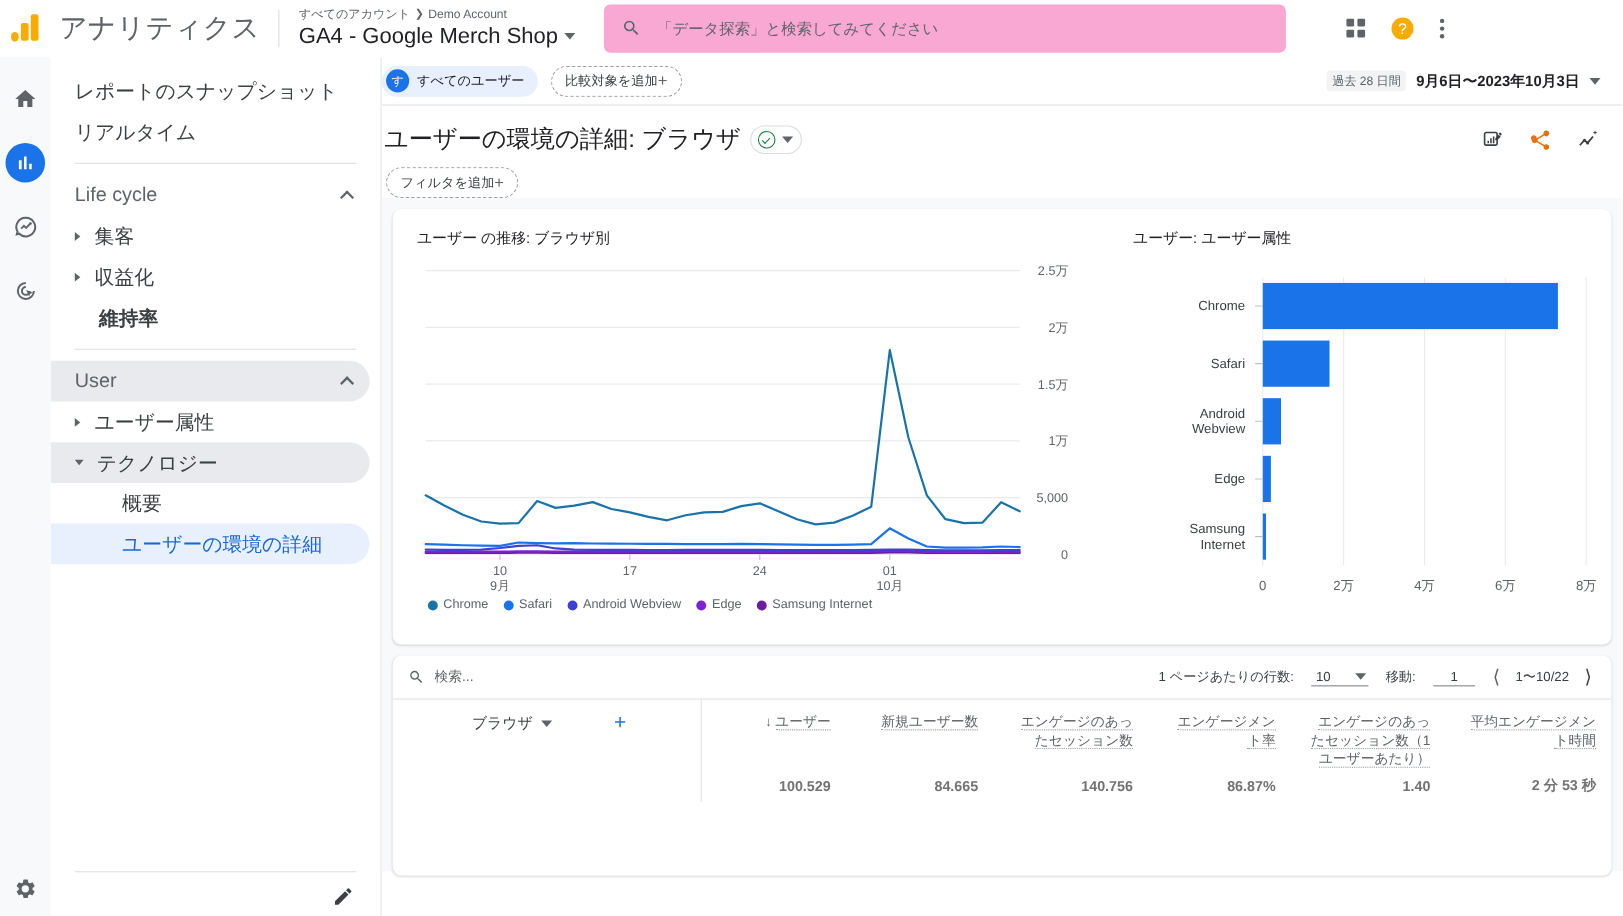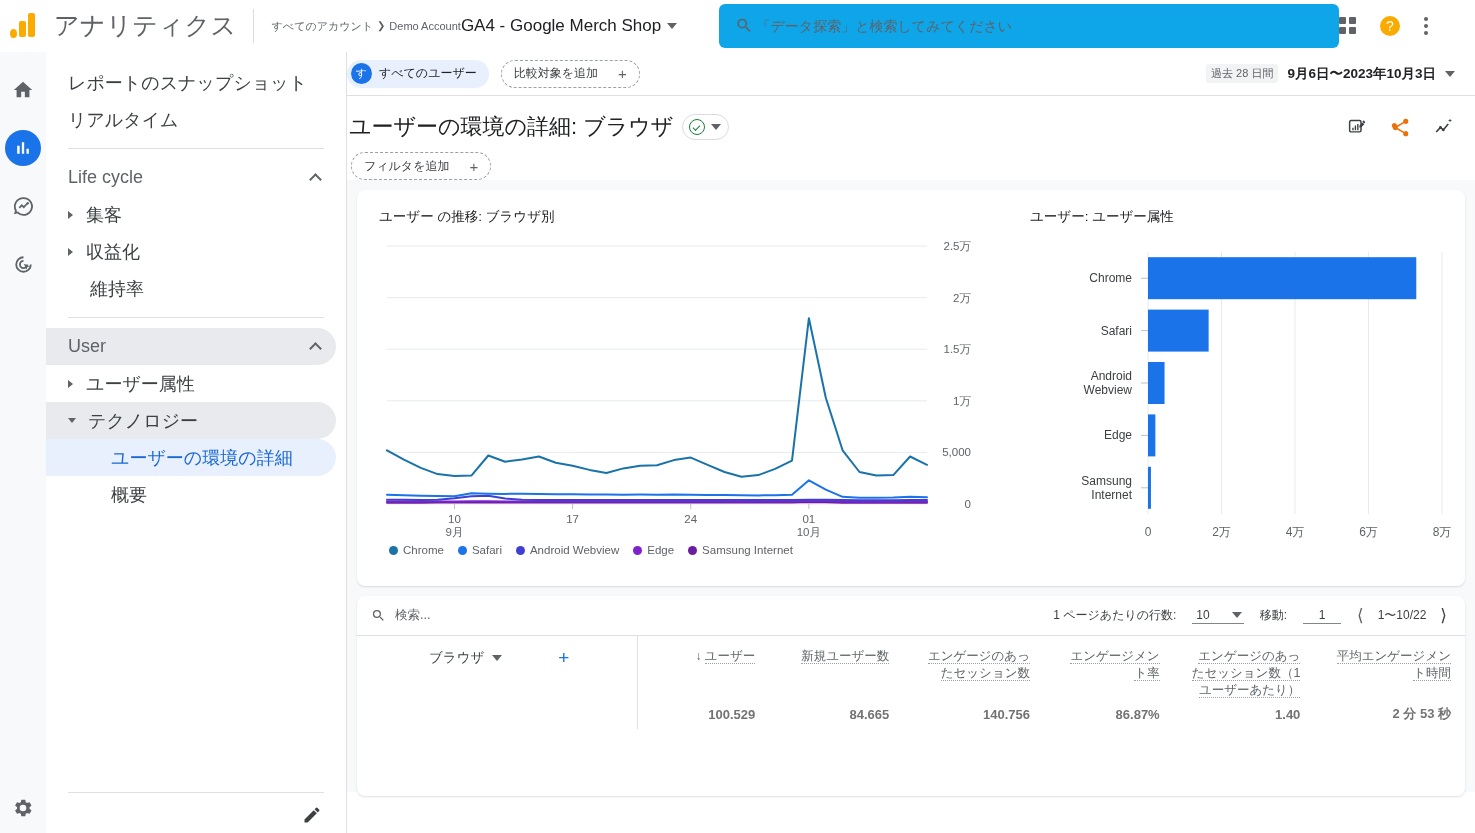--- a/index.html
+++ b/index.html
@@ -22,34 +22,34 @@
   .ga-logo { width: 30px; height: 30px; margin-left: 10px; position: relative; flex: none; }
   .ga-logo i { position: absolute; bottom: 4px; border-radius: 2px; display: block; }
   .ga-logo .b1 { left: 0;  width: 7px; height: 9px;  background: #f9ab00; border-radius: 50%; bottom: 3px; }
   .ga-logo .b2 { left: 9px;  width: 7px; height: 16px; background: #f9ab00; }
   .ga-logo .b3 { left: 18px; width: 7px; height: 24px; background: #f9ab00; }
   .brand-name {
     font-size: 25px; color: #5f6368; margin-left: 14px; letter-spacing: .5px;
     font-weight: 400; white-space: nowrap;
   }
   .brand-sep { width: 1px; height: 34px; background: #dadce0; margin: 0 18px 0 16px; flex: none; }
-  .acct { display: flex; flex-direction: row; justify-content: flex-start; flex: none; }
+  .acct { display: flex; flex-direction: column; justify-content: flex-start; flex: none; }
   .acct-crumb { font-size: 11px; color: #5f6368; display: flex; align-items: center; gap: 4px; line-height: 14px; }
   .acct-crumb .sep { font-size: 10px; color: #5f6368; }
   .acct-title {
-    font-size: 17px; color: #202124; font-weight: 400; line-height: 26px;
+    font-size: 20px; color: #202124; font-weight: 400; line-height: 26px;
     display: flex; align-items: center; gap: 6px; white-space: nowrap;
   }
   .caret-d {
     width: 0; height: 0; border-left: 5px solid transparent; border-right: 5px solid transparent;
     border-top: 6px solid #5f6368; display: inline-block;
   }
   .searchwrap {
-    margin-left: 42px; width: 620px; height: 44px; background: #0ea5e9; border-radius: 6px;
-    display: flex; align-items: center; padding: 0 16px; gap: 3px; flex: none;
+    margin-left: 26px; width: 620px; height: 44px; background: #f9a8d4; border-radius: 6px;
+    display: flex; align-items: center; padding: 0 16px; gap: 14px; flex: none;
   }
   .searchwrap input {
     border: 0; background: transparent; outline: none; font-size: 14px; color: #3c4043;
     width: 100%; font-family: inherit;
   }
   .searchwrap input::placeholder { color: #5f6368; }
   .top-right { margin-left: auto; display: flex; align-items: center; gap: 22px; padding-right: 14px; }
   .icon-btn { cursor: pointer; display: flex; align-items: center; justify-content: center; }
   .grid-icon { display: grid; grid-template-columns: repeat(2, 7px); gap: 3px; }
   .grid-icon span { width: 7px; height: 7px; background: #5f6368; border-radius: 1px; }
@@ -84,21 +84,21 @@
   .nav-row.selected { background: #e8f0fe; color: #1967d2; }
   .nav-row .arrow-r {
     width: 0; height: 0; border-top: 4px solid transparent; border-bottom: 4px solid transparent;
     border-left: 5px solid #5f6368; margin-right: 13px; flex: none;
   }
   .nav-row .arrow-d {
     width: 0; height: 0; border-left: 4px solid transparent; border-right: 4px solid transparent;
     border-top: 5px solid #5f6368; margin-right: 12px; flex: none;
   }
   .nav-row.indent-child { padding-left: 65px; }
-  .nav-row.sub { padding-left: 44px; }
+  .nav-row.sub { padding-left: 44px; font-weight: bold; }
   .nav-div { height: 1px; background: #e0e0e0; margin: 10px 22px 10px 22px; }
   .chev-up {
     width: 9px; height: 9px; border-left: 2px solid #5f6368; border-top: 2px solid #5f6368;
     transform: rotate(45deg); margin-top: 4px;
   }
   .side-edit {
     position: absolute; bottom: 6px; right: 22px; width: 22px; height: 22px;
   }
   .side-bottom-div { position: absolute; bottom: 40px; left: 22px; right: 22px; height: 1px; background: #e0e0e0; }
 
@@ -113,21 +113,21 @@
   }
   .chip {
     height: 28px; border-radius: 14px; display: inline-flex; align-items: center;
     padding: 0 12px; font-size: 12px; cursor: pointer; white-space: nowrap;
   }
   .chip.seg { background: #e8f0fe; color: #202124; padding-left: 4px; gap: 7px; }
   .chip.seg .av {
     width: 21px; height: 21px; border-radius: 50%; background: #1a73e8; color: #fff;
     display: flex; align-items: center; justify-content: center; font-size: 11px;
   }
-  .chip.dashed { border: 1px dashed #9aa0a6; color: #3c4043; gap: 20px; }
+  .chip.dashed { border: 1px dashed #9aa0a6; color: #3c4043; gap: 0; }
   .chip .plus { font-size: 15px; color: #5f6368; line-height: 1; }
   .daterange { margin-left: auto; display: flex; align-items: center; gap: 9px; font-size: 13px; cursor: pointer; }
   .daterange .badge { background: #f1f3f4; color: #5f6368; font-size: 11px; padding: 2px 5px; border-radius: 3px; }
   .daterange .rng { color: #202124; font-weight: 700; font-size: 13.5px; }
 
   .titlebar { padding: 16px 20px 0 2px; display: flex; align-items: flex-start; }
   .title-l { padding-left: 0; }
   .page-title {
     font-size: 22px; color: #202124; font-weight: 400; display: flex; align-items: center; gap: 9px;
   }
@@ -303,25 +303,25 @@
     <span class="chev-up"></span>
   </div>
   <div class="nav-row">
     <span class="arrow-r"></span>
     <span>ユーザー属性</span>
   </div>
   <div class="nav-row expanded">
     <span class="arrow-d"></span>
     <span>テクノロジー</span>
   </div>
+  <div class="nav-row indent-child">
+    <span>概要</span>
+  </div>
   <div class="nav-row indent-child selected">
     <span>ユーザーの環境の詳細</span>
-  </div>
-  <div class="nav-row indent-child">
-    <span>概要</span>
   </div>
 
   <div class="side-bottom-div"></div>
   <div class="side-edit">
     <svg width="20" height="20" viewBox="0 0 24 24">
       <path fill="#3c4043" d="M3 17.25V21h3.75L17.8 9.94l-3.75-3.75zM20.7 7.04a1 1 0 000-1.41l-2.34-2.34a1 1 0 00-1.41 0l-1.83 1.83 3.75 3.75z"></path>
     </svg>
   </div>
 </div>
 

